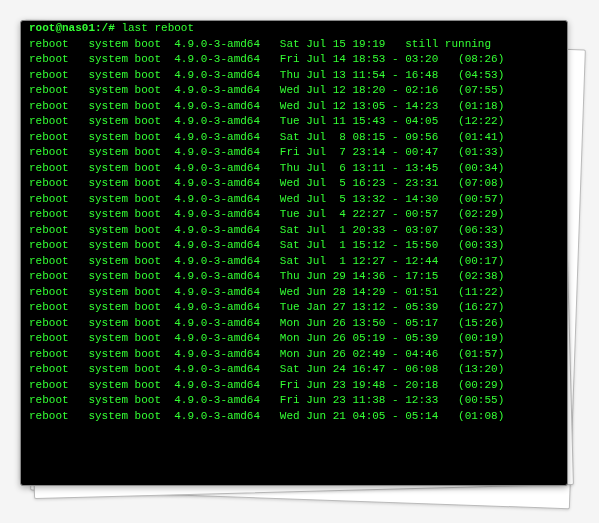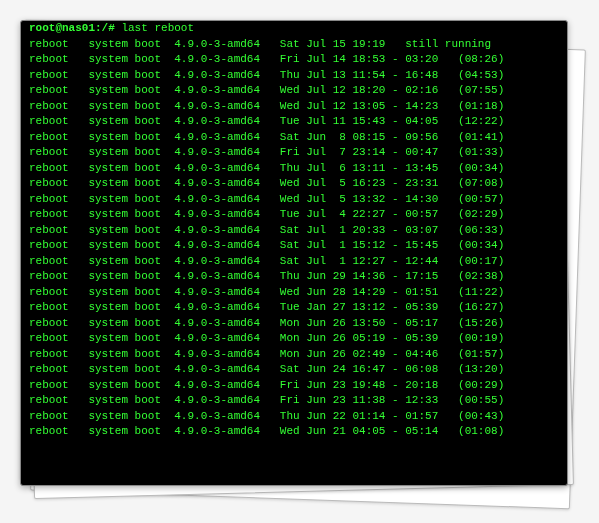--- a/index.html
+++ b/index.html
@@ -62,36 +62,35 @@
 
   <div class="terminal">
     <div class="prompt-line"><span class="prompt-user">root@nas01:/# </span><span>last reboot</span></div>
     <div id="rows-container">
         <div class="row">reboot   system boot  4.9.0-3-amd64   Sat Jul 15 19:19   still running</div>
         <div class="row">reboot   system boot  4.9.0-3-amd64   Fri Jul 14 18:53 - 03:20   (08:26)</div>
         <div class="row">reboot   system boot  4.9.0-3-amd64   Thu Jul 13 11:54 - 16:48   (04:53)</div>
         <div class="row">reboot   system boot  4.9.0-3-amd64   Wed Jul 12 18:20 - 02:16   (07:55)</div>
         <div class="row">reboot   system boot  4.9.0-3-amd64   Wed Jul 12 13:05 - 14:23   (01:18)</div>
         <div class="row">reboot   system boot  4.9.0-3-amd64   Tue Jul 11 15:43 - 04:05   (12:22)</div>
-        <div class="row">reboot   system boot  4.9.0-3-amd64   Sat Jun  8 08:15 - 09:56   (01:41)</div>
+        <div class="row">reboot   system boot  4.9.0-3-amd64   Sat Jul  8 08:15 - 09:56   (01:41)</div>
         <div class="row">reboot   system boot  4.9.0-3-amd64   Fri Jul  7 23:14 - 00:47   (01:33)</div>
         <div class="row">reboot   system boot  4.9.0-3-amd64   Thu Jul  6 13:11 - 13:45   (00:34)</div>
         <div class="row">reboot   system boot  4.9.0-3-amd64   Wed Jul  5 16:23 - 23:31   (07:08)</div>
         <div class="row">reboot   system boot  4.9.0-3-amd64   Wed Jul  5 13:32 - 14:30   (00:57)</div>
         <div class="row">reboot   system boot  4.9.0-3-amd64   Tue Jul  4 22:27 - 00:57   (02:29)</div>
         <div class="row">reboot   system boot  4.9.0-3-amd64   Sat Jul  1 20:33 - 03:07   (06:33)</div>
-        <div class="row">reboot   system boot  4.9.0-3-amd64   Sat Jul  1 15:12 - 15:45   (00:34)</div>
+        <div class="row">reboot   system boot  4.9.0-3-amd64   Sat Jul  1 15:12 - 15:50   (00:33)</div>
         <div class="row">reboot   system boot  4.9.0-3-amd64   Sat Jul  1 12:27 - 12:44   (00:17)</div>
         <div class="row">reboot   system boot  4.9.0-3-amd64   Thu Jun 29 14:36 - 17:15   (02:38)</div>
         <div class="row">reboot   system boot  4.9.0-3-amd64   Wed Jun 28 14:29 - 01:51   (11:22)</div>
         <div class="row">reboot   system boot  4.9.0-3-amd64   Tue Jan 27 13:12 - 05:39   (16:27)</div>
         <div class="row">reboot   system boot  4.9.0-3-amd64   Mon Jun 26 13:50 - 05:17   (15:26)</div>
         <div class="row">reboot   system boot  4.9.0-3-amd64   Mon Jun 26 05:19 - 05:39   (00:19)</div>
         <div class="row">reboot   system boot  4.9.0-3-amd64   Mon Jun 26 02:49 - 04:46   (01:57)</div>
         <div class="row">reboot   system boot  4.9.0-3-amd64   Sat Jun 24 16:47 - 06:08   (13:20)</div>
         <div class="row">reboot   system boot  4.9.0-3-amd64   Fri Jun 23 19:48 - 20:18   (00:29)</div>
         <div class="row">reboot   system boot  4.9.0-3-amd64   Fri Jun 23 11:38 - 12:33   (00:55)</div>
-        <div class="row">reboot   system boot  4.9.0-3-amd64   Thu Jun 22 01:14 - 01:57   (00:43)</div>
         <div class="row">reboot   system boot  4.9.0-3-amd64   Wed Jun 21 04:05 - 05:14   (01:08)</div>
       </div>
 
   </div>
 </div>
 
 </body></html>

